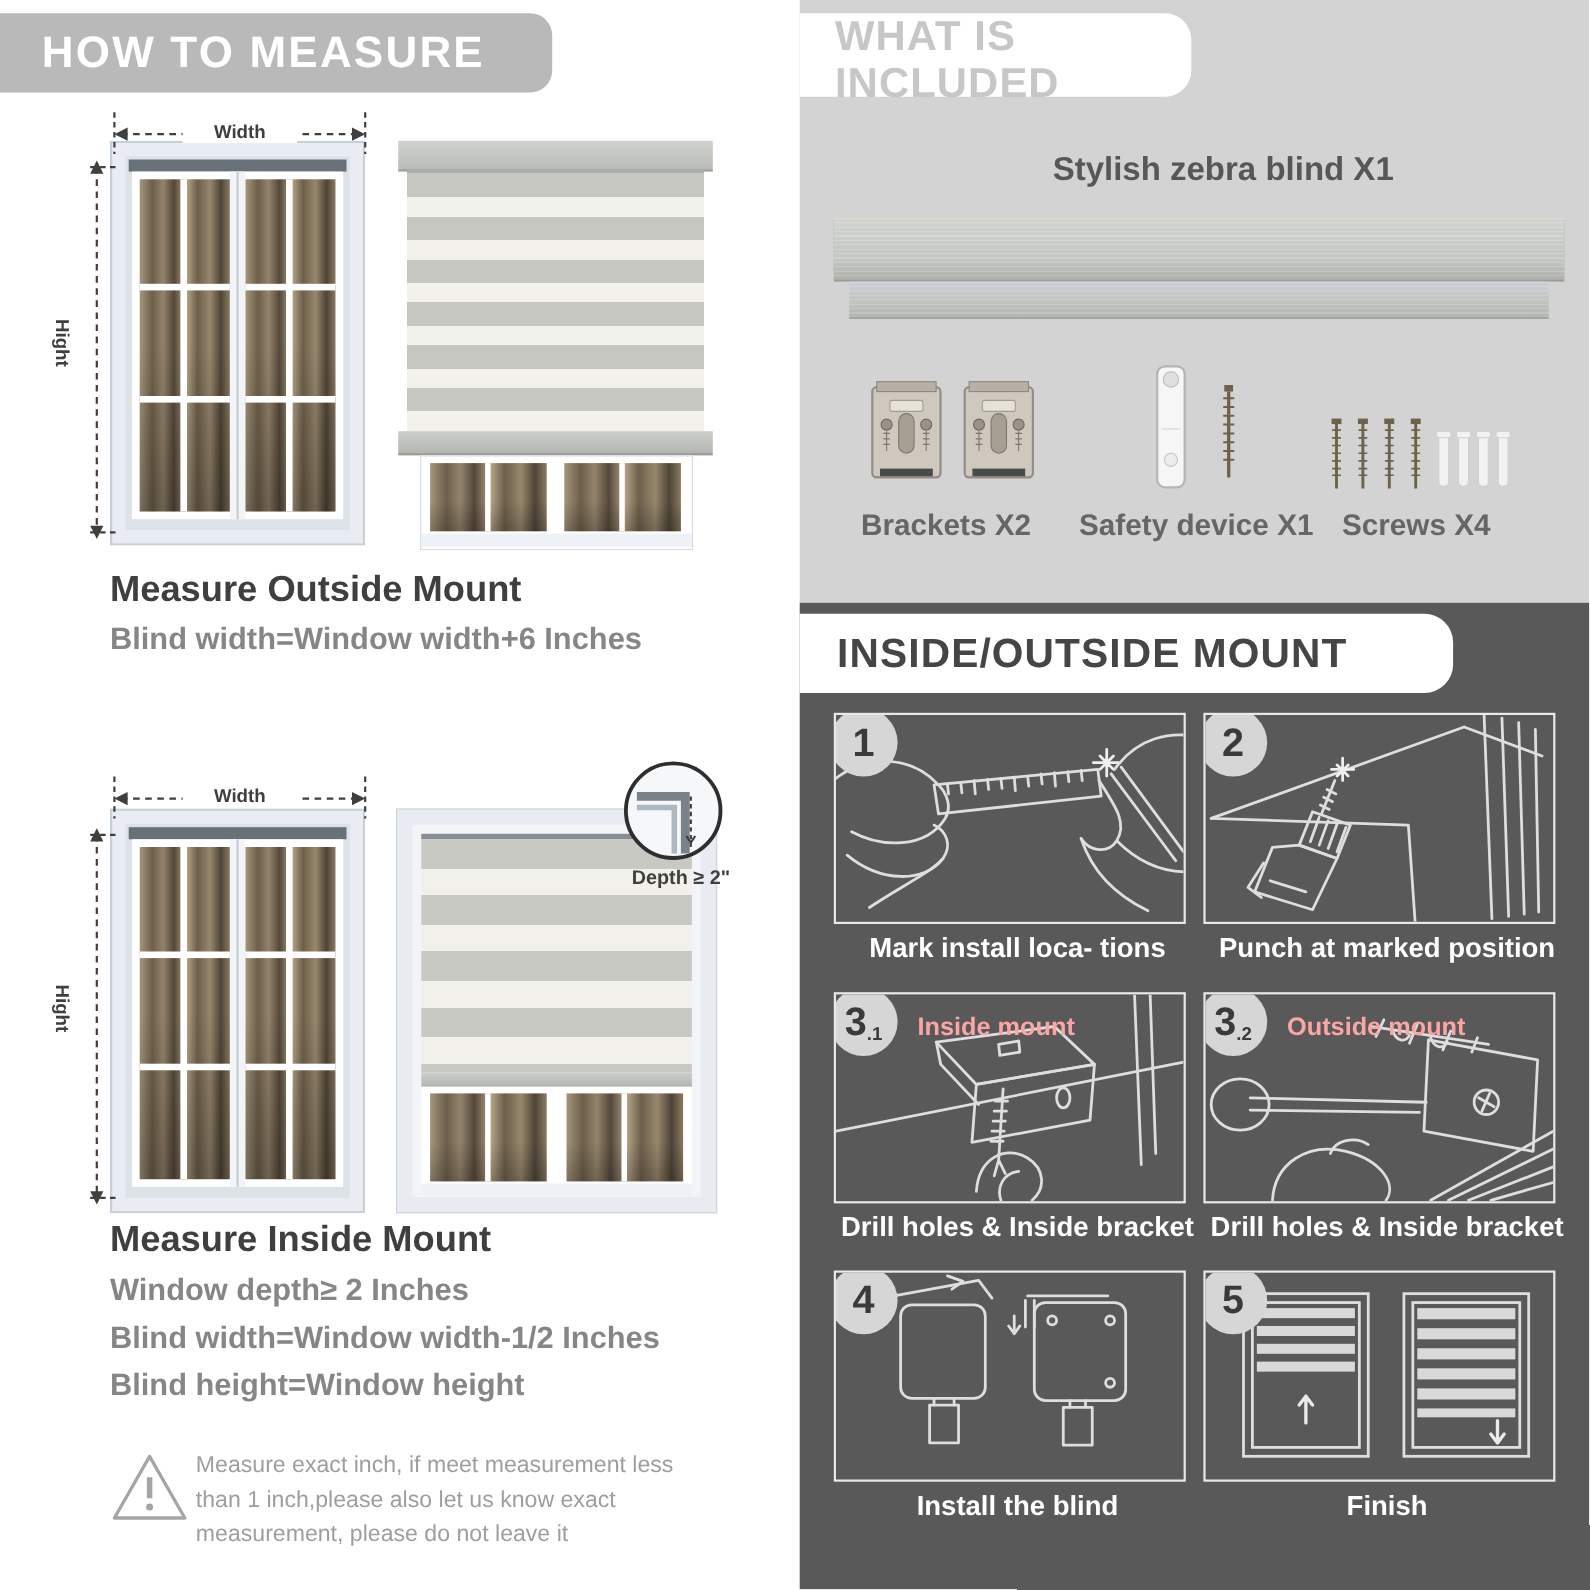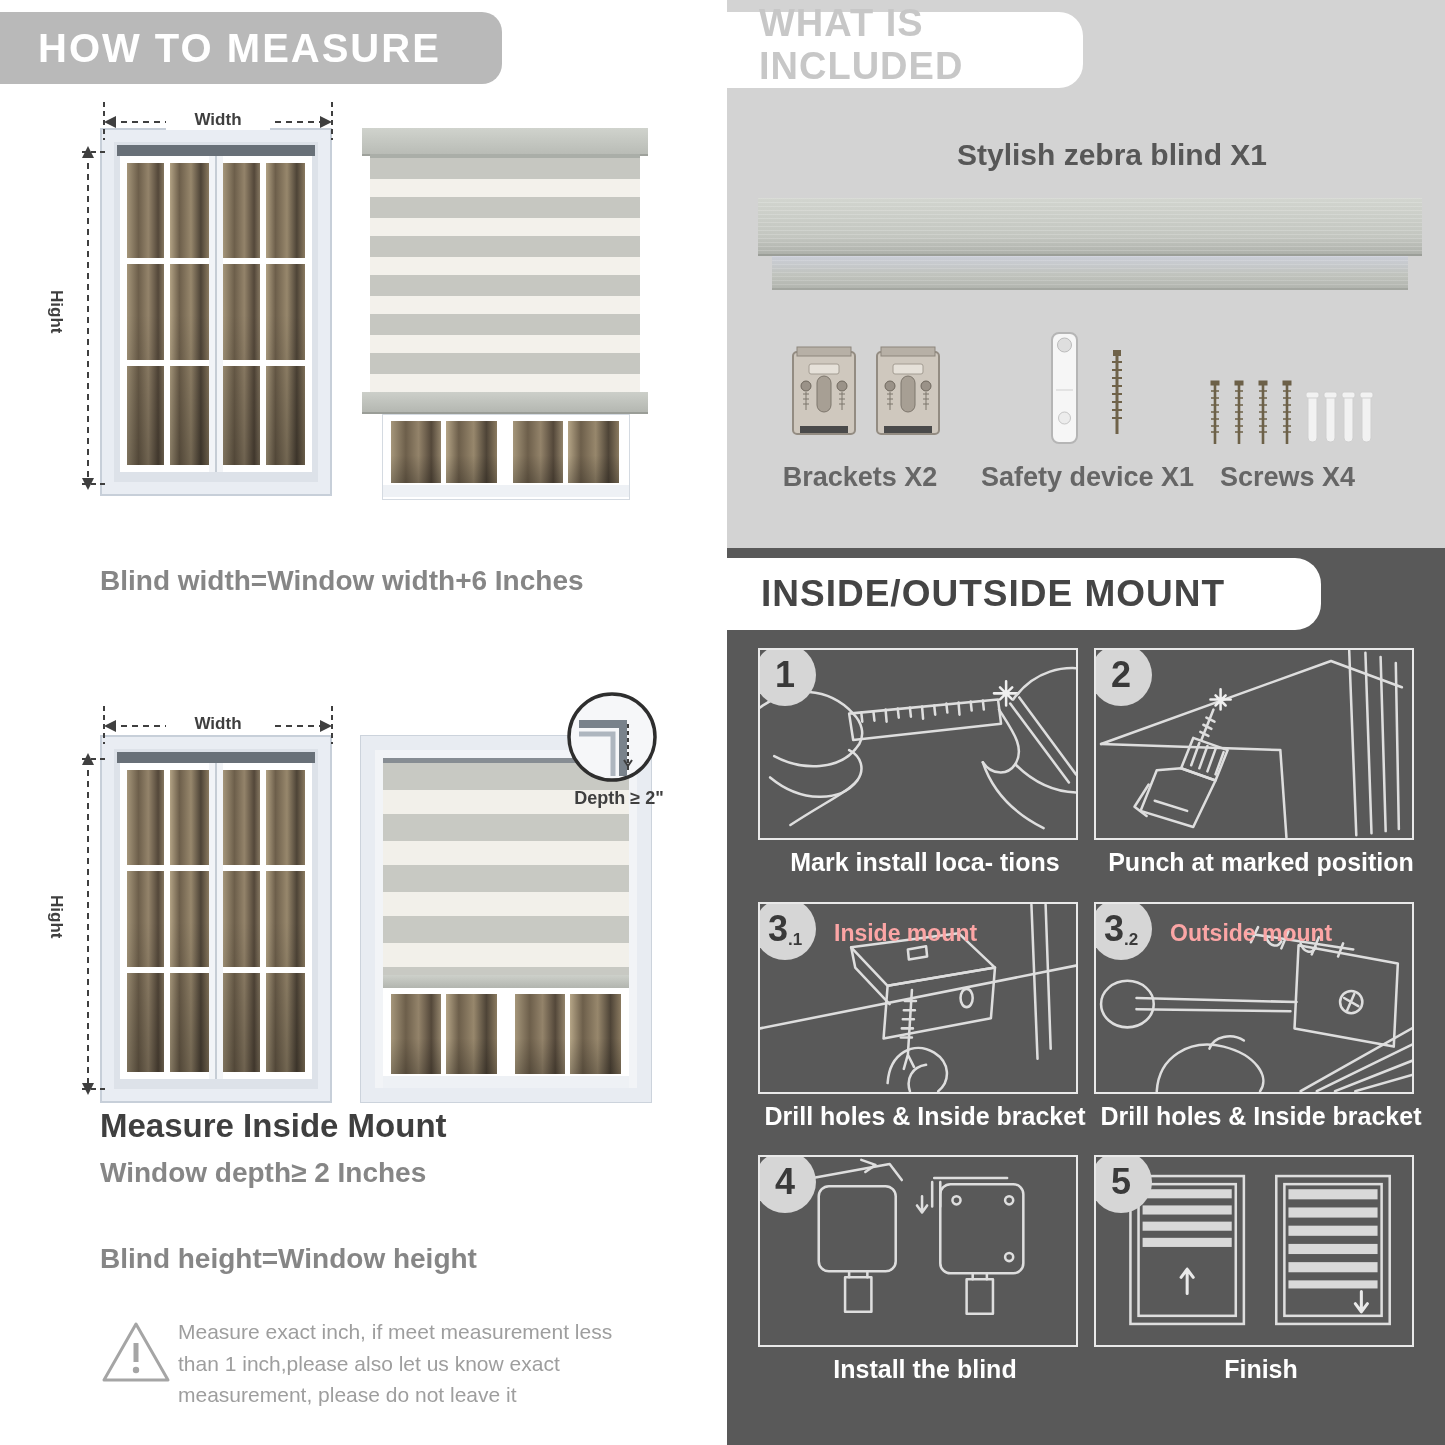--- a/index.html
+++ b/index.html
@@ -16,21 +16,21 @@
   .rule{font-size:28px;font-weight:600;color:#868686;}
 
   .meas-label{font-size:17px;font-weight:700;color:#3f3f3f;background:#fff;text-align:center;}
   .vlabel{writing-mode:vertical-rl;font-size:17px;font-weight:700;color:#3f3f3f;}
 
   .warn-text{font-size:21px;color:#9e9e9e;line-height:1.5;}
 
   
   .panel-light{left:727px;top:0;width:718px;height:548px;background:#d3d3d3;}
   .tab-included{left:727px;top:12px;width:356px;height:76px;background:#fff;
-        border-radius:0 24px 24px 0;display:flex;align-items:flex-end;}
+        border-radius:0 24px 24px 0;display:flex;align-items:flex-start;}
   .tab-included-text{color:#c7c7c7;font-size:38px;font-weight:700;letter-spacing:1px;padding-left:32px;}
   .product-label{left:753px;top:138px;width:718px;text-align:center;
         font-size:30px;font-weight:700;color:#575757;}
   .headrail{left:758px;top:198px;width:664px;height:56px;
         background:repeating-linear-gradient(180deg,rgba(255,255,255,.18) 0 1px,rgba(0,0,0,0) 1px 4px),
         linear-gradient(180deg,#d2d5cf,#c3c6c0 70%,#aeb1ab);
         box-shadow:0 2px 0 #9b9e98;}
   .headrail-strip{left:772px;top:256px;width:636px;height:32px;
         background:repeating-linear-gradient(180deg,rgba(255,255,255,.15) 0 1px,rgba(0,0,0,0) 1px 4px),
         linear-gradient(180deg,#cbced8,#c0c3bd 60%,#b2b5af);
@@ -139,20 +139,21 @@
     <div class="abs" style="left:0;top:270px;width:286px;height:20px;background:linear-gradient(180deg,#ccCFc9,#b4b7b1);box-shadow:0 2px 0 #9a9d97"></div>
     <div class="abs" style="left:20px;top:292px;width:246px;height:84px;background:#fff;border:1px solid #d4dae1">
       <div class="abs bldpane" style="left:8px;top:6px;width:106px;height:62px"></div>
       <div class="abs bldpane" style="left:130px;top:6px;width:106px;height:62px"></div>
       <div class="abs" style="left:58px;top:6px;width:5px;height:62px;background:#fff"></div>
       <div class="abs" style="left:180px;top:6px;width:5px;height:62px;background:#fff"></div>
       <div class="abs" style="left:0;top:70px;width:246px;height:12px;background:#eef1f5"></div>
     </div>
   </div>
 
+  <div class="abs sec-title" style="left:100px;top:516px">Measure Outside Mount</div>
   <div class="abs rule" style="left:100px;top:565px">Blind width=Window width+6 Inches</div>
 
   <svg class="abs" style="left:100px;top:735px" width="232" height="368">
       <use href="#win"></use>
     </svg>
 
   <svg class="abs" style="left:96px;top:704px" width="244" height="42">
     <g stroke="#3f3f3f" stroke-width="2" fill="none">
       <line x1="8" y1="2" x2="8" y2="40" stroke-dasharray="5 4"></line>
       <line x1="236" y1="2" x2="236" y2="40" stroke-dasharray="5 4"></line>
@@ -194,20 +195,21 @@
       <path d="M14 34 H58 V86" stroke="#79828b" stroke-width="8"></path>
       <path d="M14 44 H48 V86" stroke="#aeb6bf" stroke-width="5"></path>
       <line x1="63" y1="34" x2="63" y2="80" stroke="#3f3f3f" stroke-width="2" stroke-dasharray="4 3"></line>
       <path d="M63 76 l-4 -6 M63 76 l4 -6" stroke="#3f3f3f" stroke-width="2"></path>
     </g>
   </svg>
   <div class="abs meas-label" style="left:553px;top:788px;width:132px;font-size:18px;background:transparent">Depth ≥ 2"</div>
 
   <div class="abs sec-title" style="left:100px;top:1107px">Measure Inside Mount</div>
   <div class="abs rule" style="left:100px;top:1157px">Window depth≥ 2 Inches</div>
+  <div class="abs rule" style="left:100px;top:1200px">Blind width=Window width-1/2 Inches</div>
   <div class="abs rule" style="left:100px;top:1243px">Blind height=Window height</div>
 
   <svg class="abs" style="left:100px;top:1318px" width="72" height="70">
     <path d="M36 6 L68 62 H4 Z" fill="none" stroke="#a5a5a5" stroke-width="3" stroke-linejoin="round"></path>
     <line x1="36" y1="25" x2="36" y2="44" stroke="#a5a5a5" stroke-width="5"></line>
     <circle cx="36" cy="52" r="3.2" fill="#a5a5a5"></circle>
   </svg>
   <div class="abs warn-text" style="left:178px;top:1316px;width:452px">Measure exact inch, if meet measurement less than 1 inch,please also let us know exact measurement, please do not leave it</div>
 
   <div class="abs panel-light"></div>

